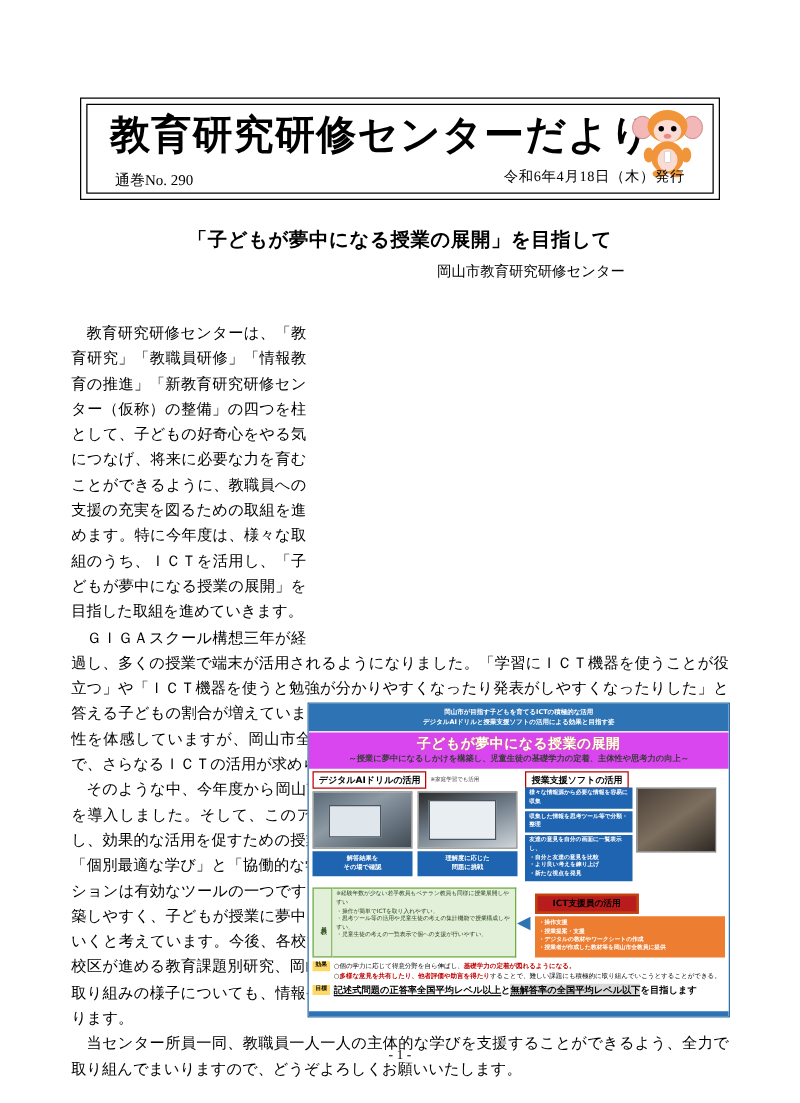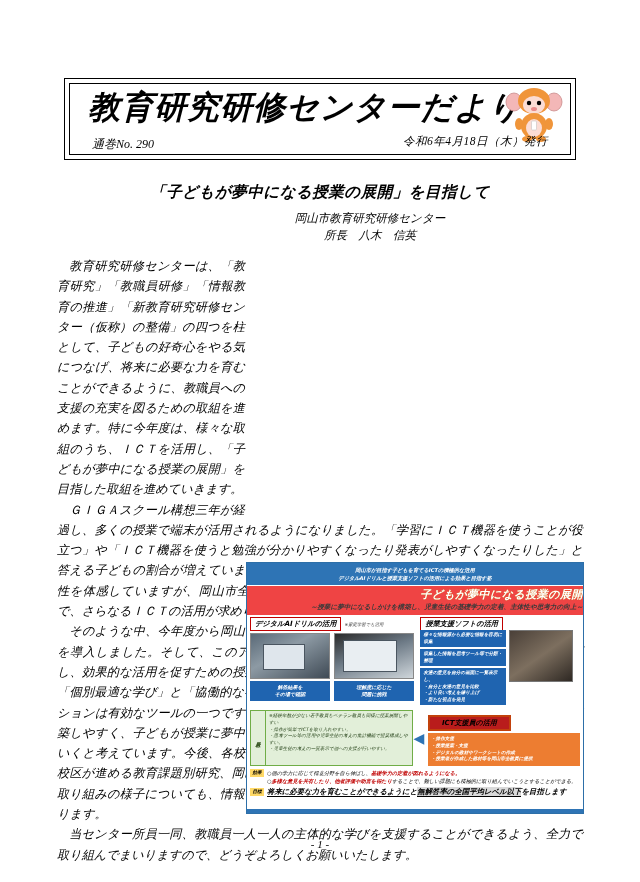--- a/index.html
+++ b/index.html
@@ -1,21 +1,21 @@
 <!DOCTYPE html>
 <html><head>
 <meta charset="utf-8">
 <style>
   html,body{margin:0;padding:0;}
   body{
     width:640px;height:882px;background:#ffffff;
     font-family:"Liberation Serif","DejaVu Serif",serif;
     color:#000;overflow:hidden;position:relative;
   }
-  .page{position:relative;width:640px;height:664px;font-style:italic;}
+  .page{position:relative;width:640px;height:664px;}
 
   
   .masthead{
     position:absolute;left:64px;top:78px;width:512px;height:82px;
     border:1px solid #000;box-sizing:border-box;background:#fff;
   }
   .masthead-inner{
     position:absolute;left:4px;top:4px;right:4px;bottom:4px;
     border:1px solid #000;box-sizing:border-box;
   }
@@ -36,21 +36,21 @@
     letter-spacing:0.5px;
   }
 
   
   .headline{
     position:absolute;left:0;top:182px;width:640px;text-align:center;
     font-size:15.5px;font-weight:bold;letter-spacing:0.5px;
     font-family:"DejaVu Sans","Liberation Sans",sans-serif;
   }
   .byline{
-    position:absolute;right:140px;top:210px;width:260px;text-align:center;
+    position:absolute;right:140px;top:210px;width:260px;text-align:right;
     font-size:11.5px;line-height:17px;
   }
 
   
   .body-wrap{
     position:absolute;left:57px;top:256px;width:526px;
     font-size:12.2px;line-height:20.3px;text-align:justify;
     text-justify:inter-ideograph;
   }
   .body-wrap p{margin:0;text-indent:1em;}
@@ -65,21 +65,21 @@
     position:absolute;left:246px;top:562px;width:338px;height:252px;
     border:1px solid #2d6fa8;box-sizing:border-box;background:#fff;
     font-family:"DejaVu Sans","Liberation Sans",sans-serif;
     overflow:hidden;
   }
   .info-banner{
     background:#2e74b5;color:#fff;text-align:center;
     font-size:5.2px;line-height:8px;font-weight:bold;padding:3px 2px 3px;
   }
   .info-yellow{
-    background:#ef4444;text-align:right;padding:2px 0 3px;
+    background:#d946ef;text-align:center;padding:2px 0 3px;
     border-top:1px solid #fff;
   }
   .info-yellow .t1{font-size:11px;font-weight:bold;color:#fff;
     text-shadow:0 0 1px #c08000;letter-spacing:0.5px;line-height:14px;}
   .info-yellow .t2{font-size:6.6px;font-weight:bold;color:#3a3a3a;line-height:10px;}
 
   .info-cols{display:flex;gap:1px;padding:3px 3px 0;}
   .col-l{width:168px;}
   .col-r{width:160px;margin-left:2px;}
 
@@ -193,21 +193,20 @@
       </svg>
 
       <div class="mast-issue">通巻No. 290</div>
       <div class="mast-date">令和6年4月18日（木）発行</div>
     </div>
   </div>
 
   <div class="headline">「子どもが夢中になる授業の展開」を目指して</div>
   <div class="byline">
     <div>岡山市教育研究研修センター</div>
-    <div>所長　八木　信英</div>
   </div>
 
   <div class="body-wrap">
     <div class="figure-float"></div>
     <p>教育研究研修センターは、「教育研究」「教職員研修」「情報教育の推進」「新教育研究研修センター（仮称）の整備」の四つを柱として、子どもの好奇心をやる気につなげ、将来に必要な力を育むことができるように、教職員への支援の充実を図るための取組を進めます。特に今年度は、様々な取組のうち、ＩＣＴを活用し、「子どもが夢中になる授業の展開」を目指した取組を進めていきます。</p>
     <p>ＧＩＧＡスクール構想三年が経過し、多くの授業で端末が活用されるようになりました。「学習にＩＣＴ機器を使うことが役立つ」や「ＩＣＴ機器を使うと勉強が分かりやすくなったり発表がしやすくなったりした」と答える子どもの割合が増えています。実際にＩＣＴを活用している教員はＩＣＴの効果や有効性を体感していますが、岡山市全体から見ると、岡山市の子どもの将来のために、授業の中で、さらなるＩＣＴの活用が求められます。</p>
     <p>そのような中、今年度から岡山市立小・中・義務教育学校に、全校共通のアプリケーションを導入しました。そして、このアプリケーションを熟知しているＩＣＴ支援員が学校を訪問し、効果的な活用を促すための授業提案を含めた支援を教員に行っていきます。子どもたちの「個別最適な学び」と「協働的な学び」の一体的な充実に向けて、新たに導入するアプリケーションは有効なツールの一つです。有効に活用すると、子どもが授業に夢中になるしかけが構築しやすく、子どもが授業に夢中になることで、基礎学力の定着と主体性や思考力が高まっていくと考えています。今後、各校で行われるＩＣＴの効果的な活用事例はもちろん、妹尾中学校区が進める教育課題別研究、岡山中央中学校区が進めるリーディングＤＸスクール事業での取り組みの様子についても、情報発信を行い、岡山市での横展開を広げていきたいと考えております。</p>
     <p>当センター所員一同、教職員一人一人の主体的な学びを支援することができるよう、全力で取り組んでまいりますので、どうぞよろしくお願いいたします。</p>
   </div>
 
@@ -298,21 +297,21 @@
         </div>
         <div>
           <span>○</span><span class="hl-r">多様な意見を共有したり、他者評価や助言を得たり</span><span>することで、難しい課題にも積極的に取り組んでいこうとすることができる。</span>
         </div>
       </div>
     </div>
 
     <div class="goal">
       <div class="sum-tab">目標</div>
       <div class="goal-body">
-        <span class="u1">将来に必要な力を育むことができるように</span><span>と</span><span class="u2">無解答率の全国平均レベル以下</span><span>を目指します</span>
+        <span class="u1">記述式問題の正答率全国平均レベル以上</span><span>と</span><span class="u2">無解答率の全国平均レベル以下</span><span>を目指します</span>
       </div>
     </div>
 
     <div class="info-botbar"></div>
   </div>
 
   <div class="pagenum">- 1 -</div>
 </div>
 
 </body></html>

